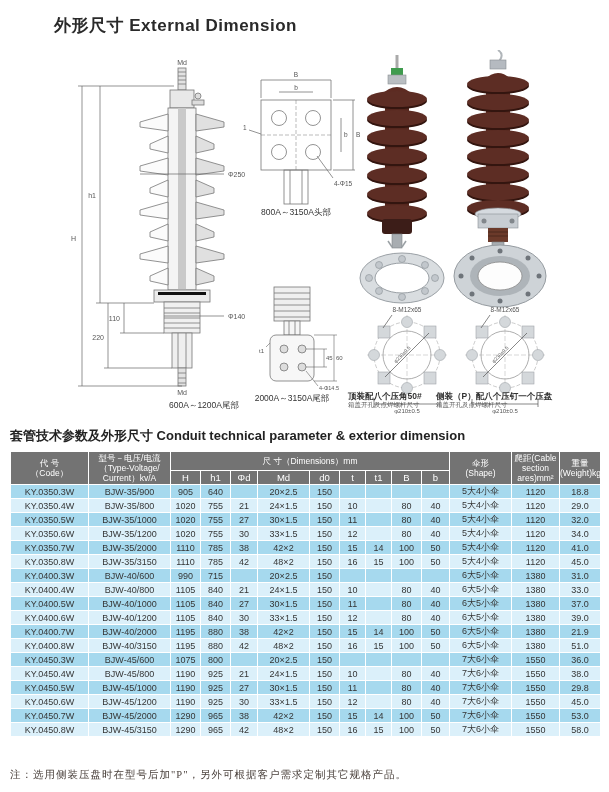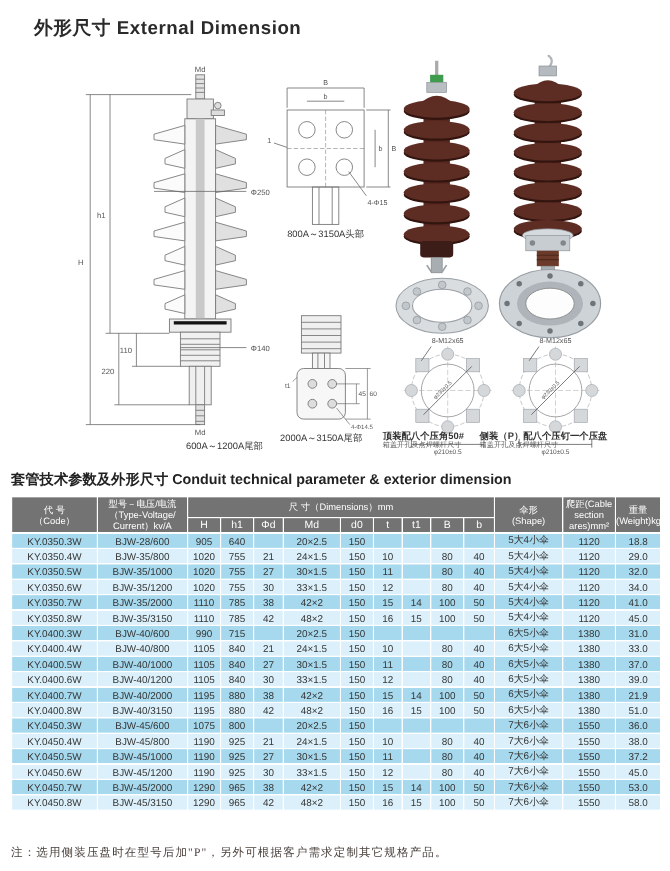--- a/index.html
+++ b/index.html
@@ -1,19 +1,19 @@
 <!DOCTYPE html>
 <html><head>
 <meta charset="utf-8">
 <style>
   * { margin:0; padding:0; box-sizing:border-box; }
   html,body { width:609px; height:792px; background:#fff; font-family:"Liberation Sans", sans-serif; color:#333; }
   #page { position:relative; width:609px; height:792px; background:#fff; overflow:hidden; }
 
-  .page-title { position:absolute; left:31px; top:14px; font-size:17px; font-weight:bold; color:#2a2a2a; letter-spacing:0.5px; }
+  .page-title { position:absolute; left:54px; top:14px; font-size:17px; font-weight:bold; color:#2a2a2a; letter-spacing:0.5px; }
 
   .abs { position:absolute; }
 
   svg text { font-family:"Liberation Sans", sans-serif; fill:#555; }
   .cap { fill:#333; font-size:8.5px; }
 
   .section-title { position:absolute; left:10px; top:427px; font-size:13px; font-weight:bold; color:#222;text-align:center; }
 
   table.spec { position:absolute; left:10px; top:451px; width:590px; border-collapse:collapse; table-layout:fixed; }
   table.spec th, table.spec td { border:1px solid rgba(255,255,255,0.9); text-align:center; vertical-align:middle; overflow:hidden; white-space:nowrap; }
@@ -402,21 +402,21 @@
         <th>d0</th>
         <th>t</th>
         <th>t1</th>
         <th>B</th>
         <th>b</th>
       </tr>
     </thead>
     <tbody>
         <tr class="dark">
           <td>KY.0350.3W</td>
-          <td>BJW-28/600</td>
+          <td>BJW-35/900</td>
           <td>905</td>
           <td>640</td>
           <td></td>
           <td>20×2.5</td>
           <td>150</td>
           <td></td>
           <td></td>
           <td></td>
           <td></td>
           <td>5大4小伞</td>
@@ -638,21 +638,21 @@
           <td>925</td>
           <td>27</td>
           <td>30×1.5</td>
           <td>150</td>
           <td>11</td>
           <td></td>
           <td>80</td>
           <td>40</td>
           <td>7大6小伞</td>
           <td>1550</td>
-          <td>37.2</td>
+          <td>29.8</td>
         </tr>
         <tr class="light">
           <td>KY.0450.6W</td>
           <td>BJW-45/1200</td>
           <td>1190</td>
           <td>925</td>
           <td>30</td>
           <td>33×1.5</td>
           <td>150</td>
           <td>12</td>

